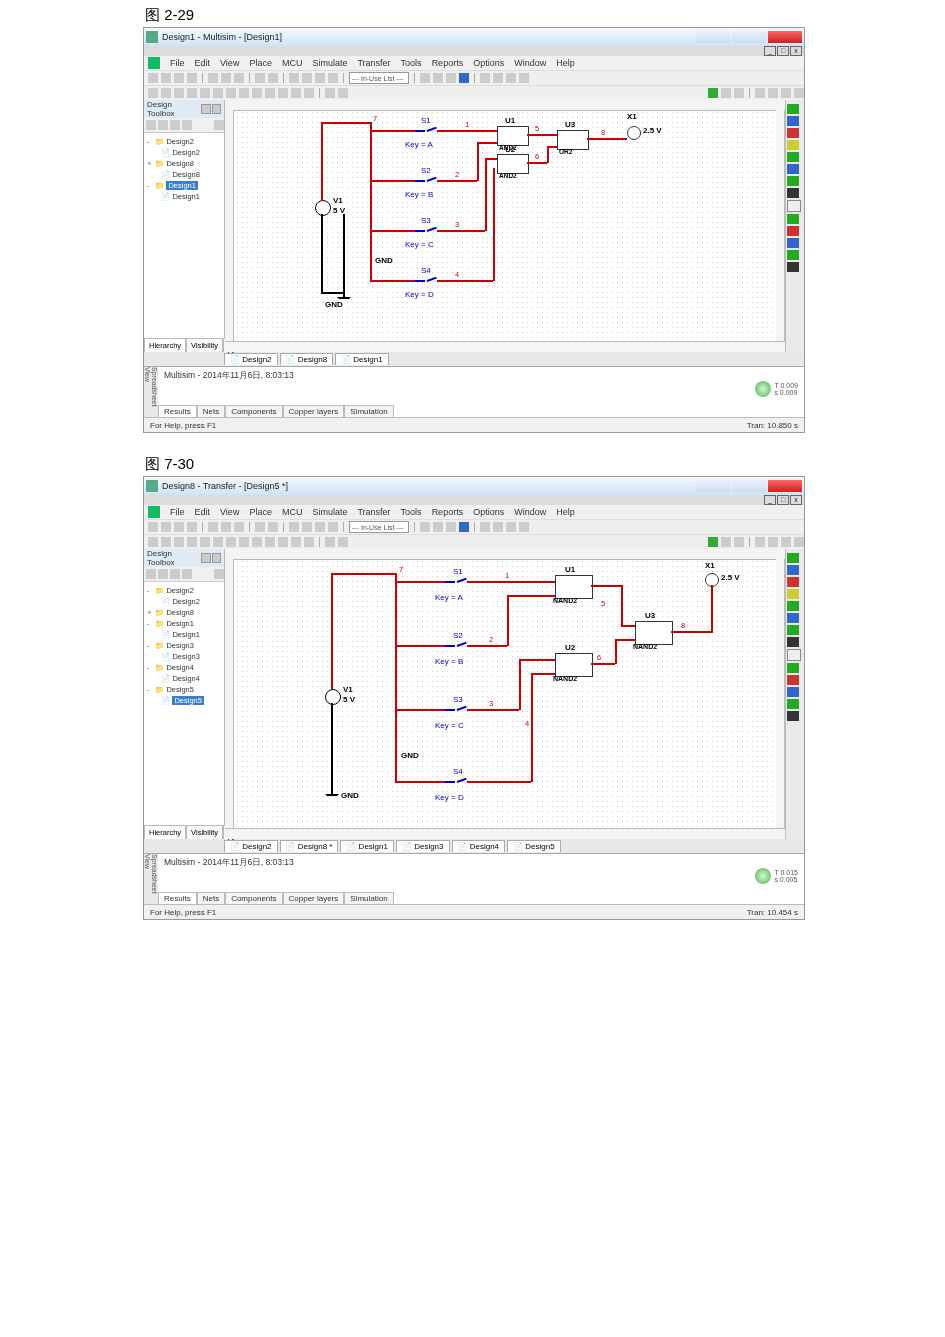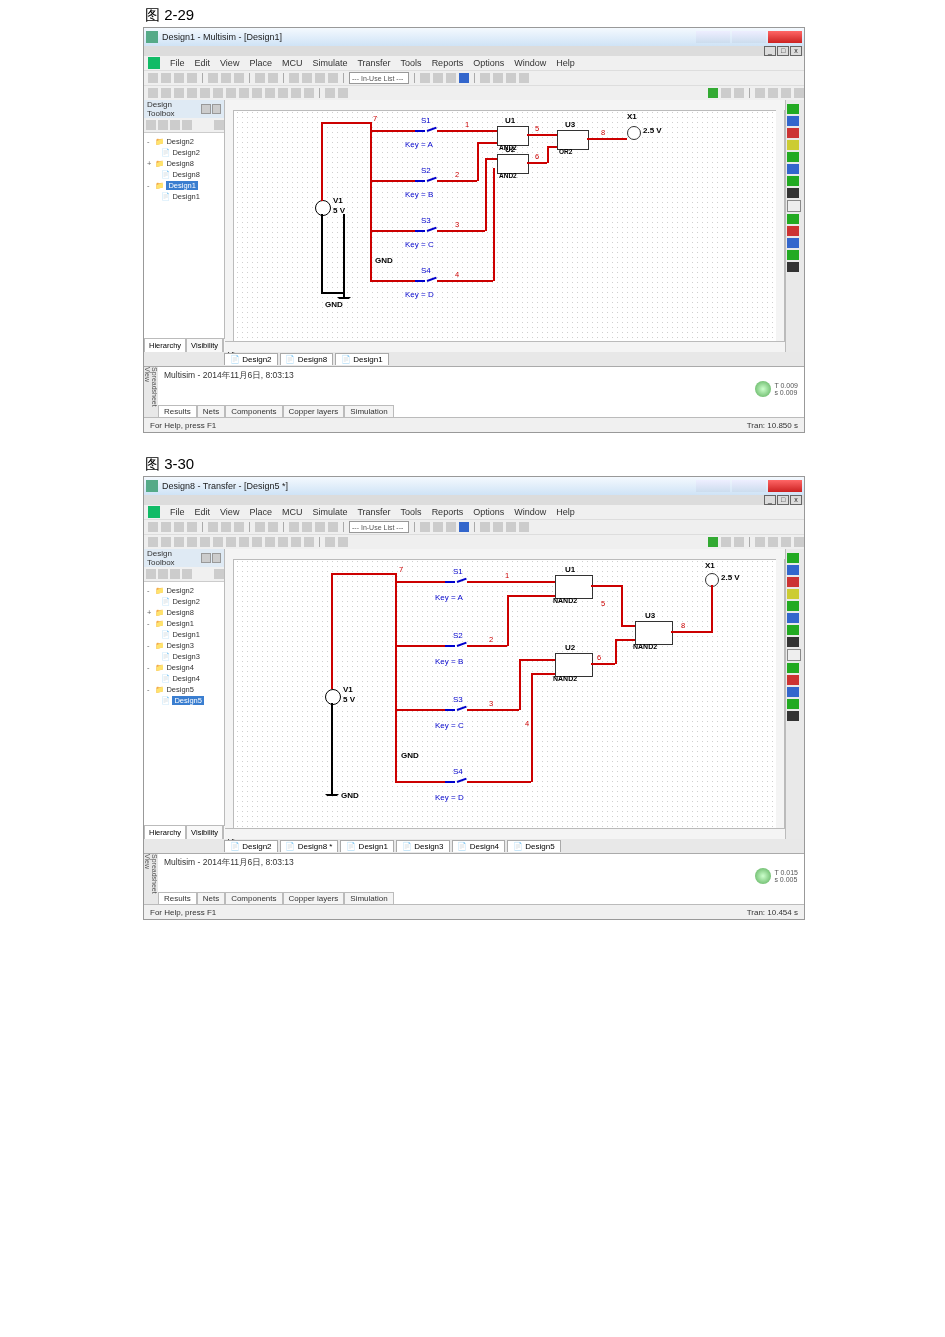--- a/index.html
+++ b/index.html
@@ -351,21 +351,21 @@
       </div>
     </div>
   </div>
 
   <div class="status">
     <span>For Help, press F1</span>
     <span>Tran: 10.850 s</span>
   </div>
 </div>
 
-<div class="fig-cap" style="margin-top:22px">图 3-30</div>
+<div class="fig-cap" style="margin-top:22px">图 7-30</div>
 <div class="shot" style="--mainH:290px">
   <div class="titlebar">
     <span class="ticon"></span>
     <span class="ttext">Design8 - Transfer - [Design5 *]</span>
     <span class="wctl wmin"></span>
     <span class="wctl wmax"></span>
     <span class="wctl wclose"></span>
   </div>
   <div class="subclose">
     <span>_</span>

